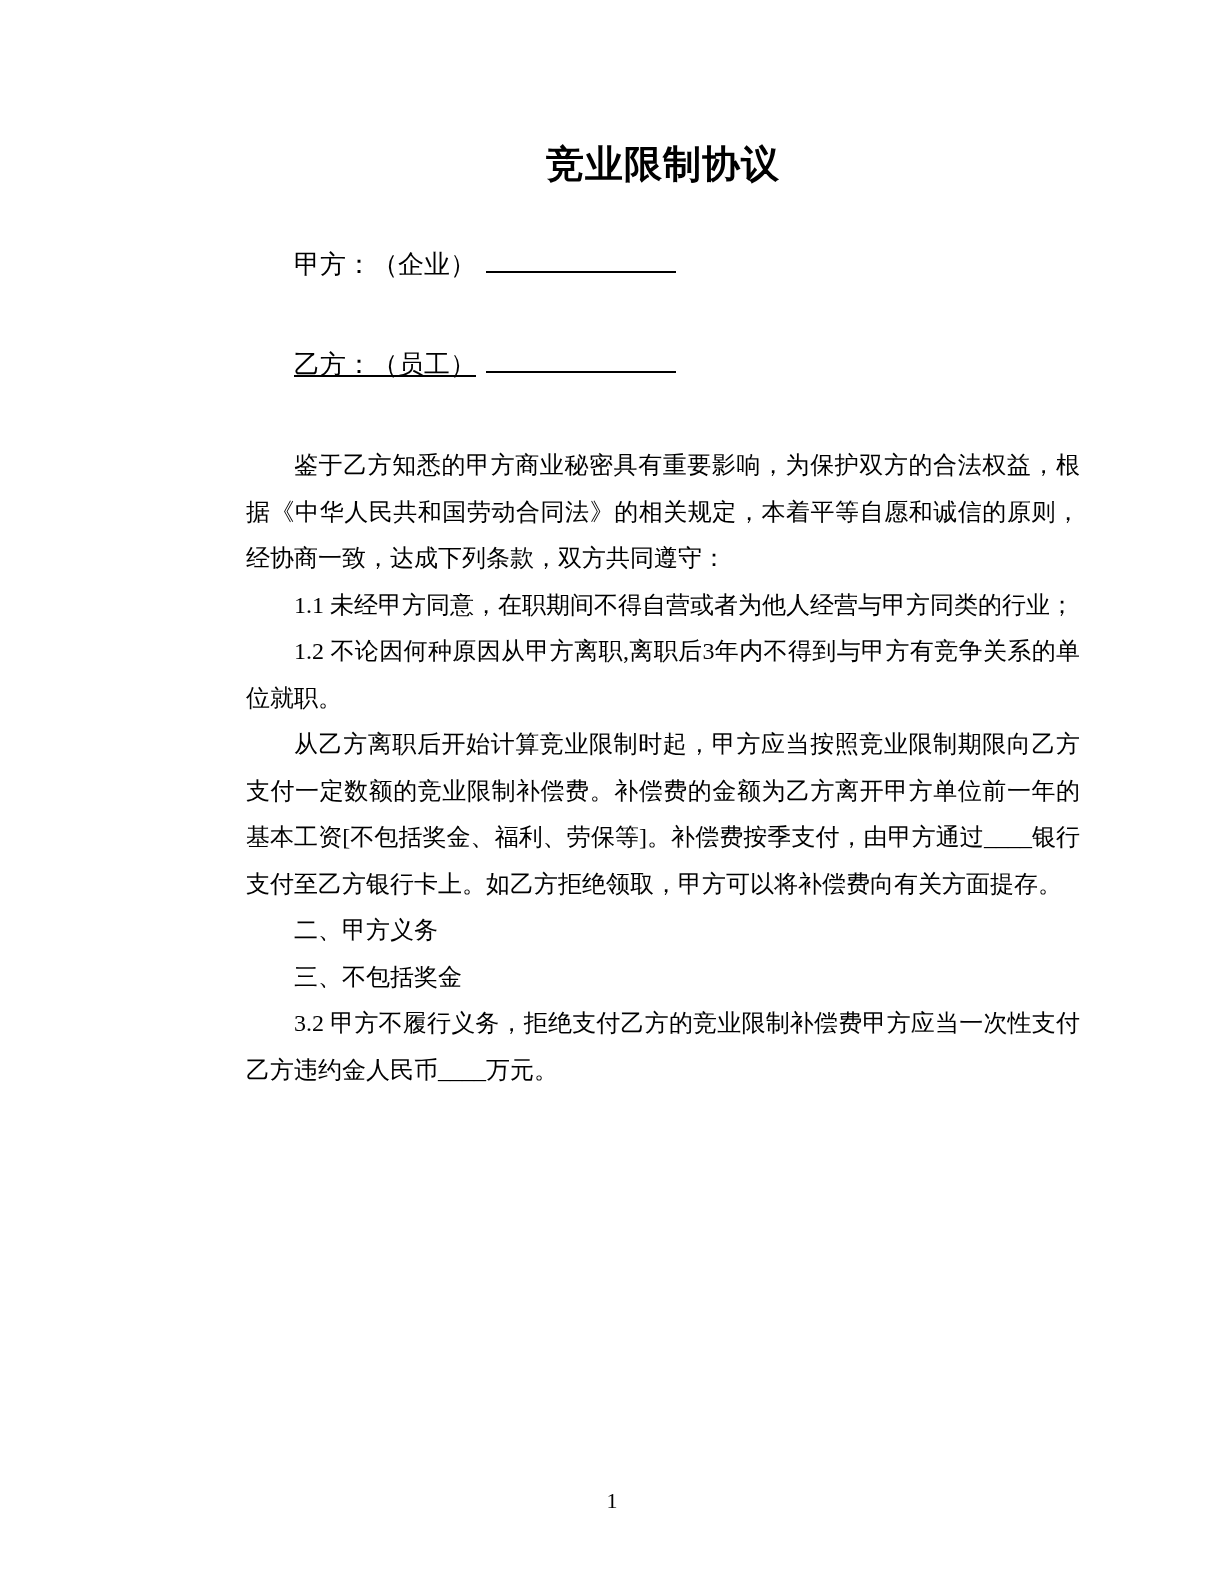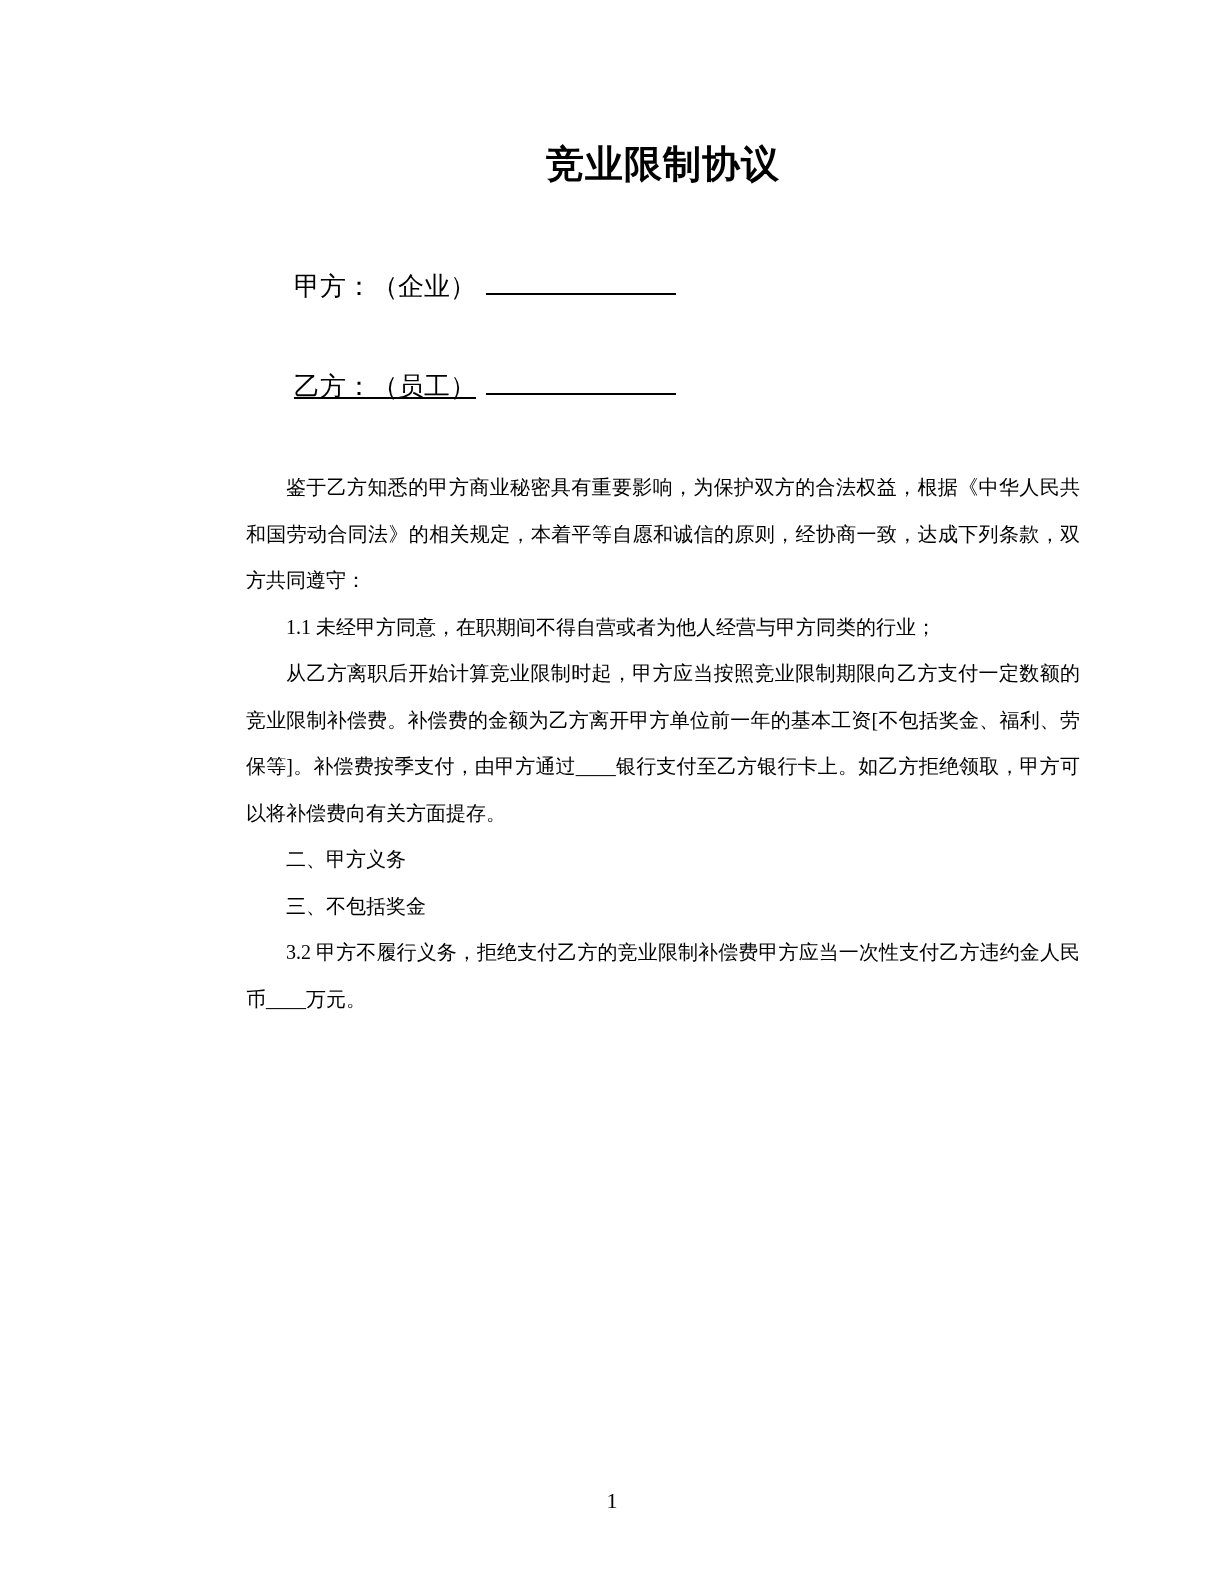--- a/index.html
+++ b/index.html
@@ -21,33 +21,33 @@
     font-weight: bold;
     text-align: center;
     letter-spacing: 1px;
   }
   .party-line {
     font-size: 26px;
     line-height: 46px;
     padding-left: 48px;
     white-space: nowrap;
   }
-  .party-line-a { margin-top: 74px; }
+  .party-line-a { margin-top: 52px; }
   .party-line-b { margin-top: 54px; text-decoration: underline; }
   .blank-line {
     display: inline-block;
     width: 190px;
     height: 1em;
     margin-left: 10px;
     border-bottom: 2px solid #000000;
     vertical-align: baseline;
   }
   .body-text { margin-top: 54px; }
   .body-text p {
-    font-size: 20px;
+    font-size: 24px;
     line-height: 46.5px;
     text-align: justify;
     text-indent: 2em;
     word-break: break-all;
   }
   .page-number {
     position: absolute;
     bottom: 68px;
     left: 0;
     width: 100%;
@@ -67,20 +67,21 @@
     <span>甲方：（企业）</span><span class="blank-line"></span>
   </div>
 
   <div class="party-line party-line-b">
     <span>乙方：（员工）</span><span class="blank-line"></span>
   </div>
 
   <div class="body-text">
     <p>鉴于乙方知悉的甲方商业秘密具有重要影响，为保护双方的合法权益，根据《中华人民共和国劳动合同法》的相关规定，本着平等自愿和诚信的原则，经协商一致，达成下列条款，双方共同遵守：</p>
     <p>1.1 未经甲方同意，在职期间不得自营或者为他人经营与甲方同类的行业；</p>
+    <p>1.2 不论因何种原因从甲方离职,离职后3年内不得到与甲方有竞争关系的单位就职。</p>
     <p>从乙方离职后开始计算竞业限制时起，甲方应当按照竞业限制期限向乙方支付一定数额的竞业限制补偿费。补偿费的金额为乙方离开甲方单位前一年的基本工资[不包括奖金、福利、劳保等]。补偿费按季支付，由甲方通过____银行支付至乙方银行卡上。如乙方拒绝领取，甲方可以将补偿费向有关方面提存。</p>
     <p>二、甲方义务</p>
     <p>三、不包括奖金</p>
     <p>3.2 甲方不履行义务，拒绝支付乙方的竞业限制补偿费甲方应当一次性支付乙方违约金人民币____万元。</p>
   </div>
 
   <div class="page-number">1</div>
 
 </div>
 

